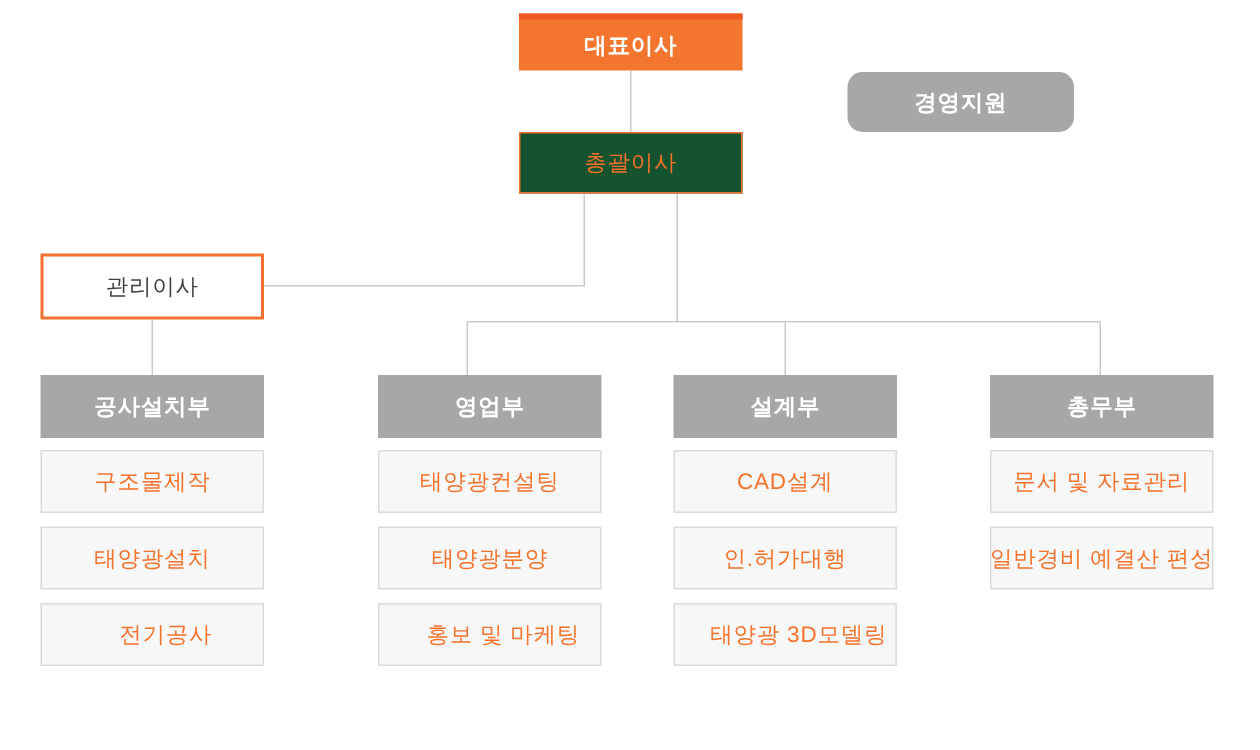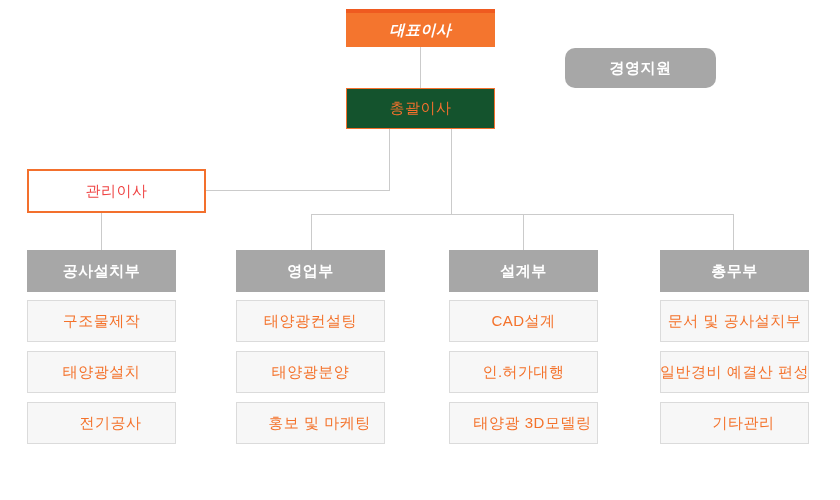--- a/index.html
+++ b/index.html
@@ -30,58 +30,57 @@
     font-size: 15px;
     letter-spacing: 0.5px;
     white-space: nowrap;
   }
   .box-ceo {
     left: 346px; top: 9px; width: 149px; height: 38px;
     background: #F4752E;
     border-top: 4px solid #EF5A20;
     color: #ffffff;
     font-weight: bold;
-    font-style: italic;
   }
   .box-mgmt-support {
     left: 565px; top: 48px; width: 151px; height: 40px;
     background: #A7A7A7;
     color: #ffffff;
     font-weight: bold;
     border-radius: 10px;
   }
   .box-exec {
     left: 346px; top: 88px; width: 149px; height: 41px;
     background: #14532d;
     border: 1px solid #F3702D;
     color: #F3702D;
   }
   .box-mgr {
-    left: 27px; top: 169px; width: 179px; height: 44px;
+    left: 27px; top: 169px; width: 149px; height: 44px;
     background: #ffffff;
     border: 2px solid #F3702D;
-    color: #ef4444;
+    color: #404040;
   }
   .dept-header {
     top: 250px; width: 149px; height: 42px;
     background: #A7A7A7;
     color: #ffffff;
     font-weight: bold;
   }
   .item {
     width: 149px; height: 42px;
     background: #F7F7F7;
     border: 1px solid #DBDBDB;
     color: #F4722B;
   }
   .item.r1 { top: 300px; }
   .item.r2 { top: 351px; }
   .item.r3 { top: 402px; padding-left: 18px; }
   .col1 { left: 27px; }
-  .col2 { left: 236px; }
+  .col2 { left: 252px; }
   .col3 { left: 449px; }
   .col4 { left: 660px; }
 </style>
 </head>
 <body>
 
 <div class="canvas">
 
   <div class="line v" style="left:420px; top:47px; height:41px;"></div>
   <div class="line v" style="left:389px; top:129px; height:61px;"></div>
@@ -145,22 +144,19 @@
     <span>인.허가대행</span>
   </div>
   <div class="box item r3 col3">
     <span>태양광 3D모델링</span>
   </div>
 
   <div class="box dept-header col4">
     <span>총무부</span>
   </div>
   <div class="box item r1 col4">
-    <span>문서 및 공사설치부</span>
+    <span>문서 및 자료관리</span>
   </div>
   <div class="box item r2 col4">
     <span>일반경비 예결산 편성</span>
-  </div>
-  <div class="box item r3 col4">
-    <span>기타관리</span>
   </div>
 
 </div>
 
 </body></html>

